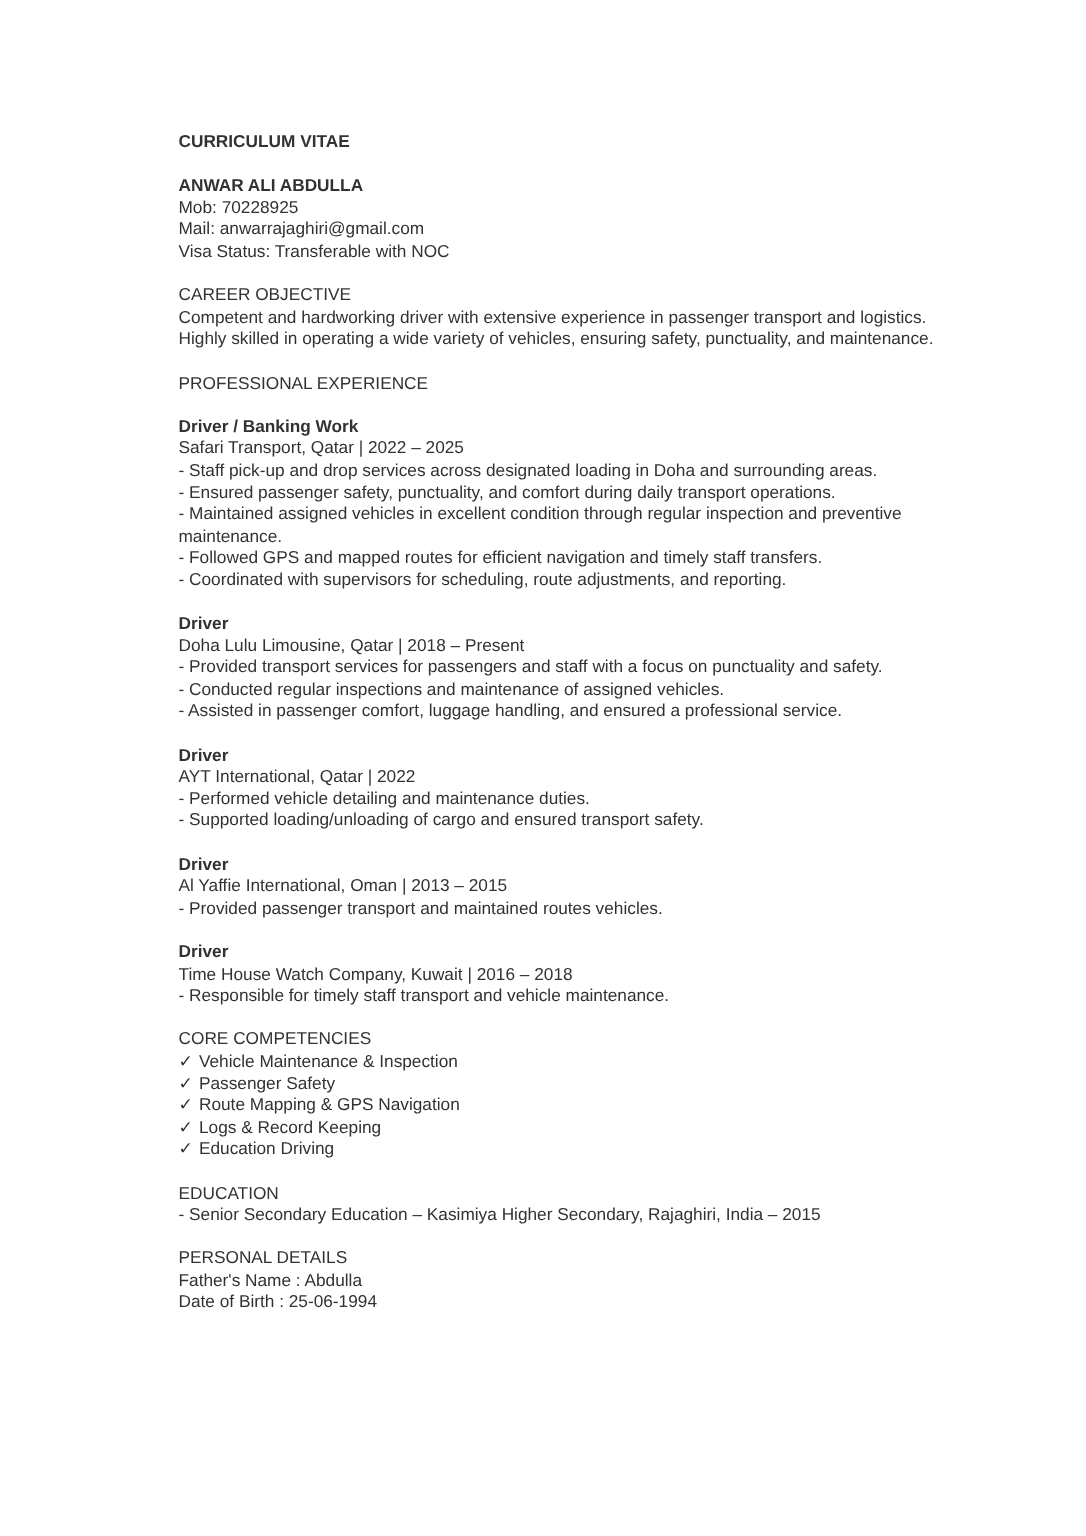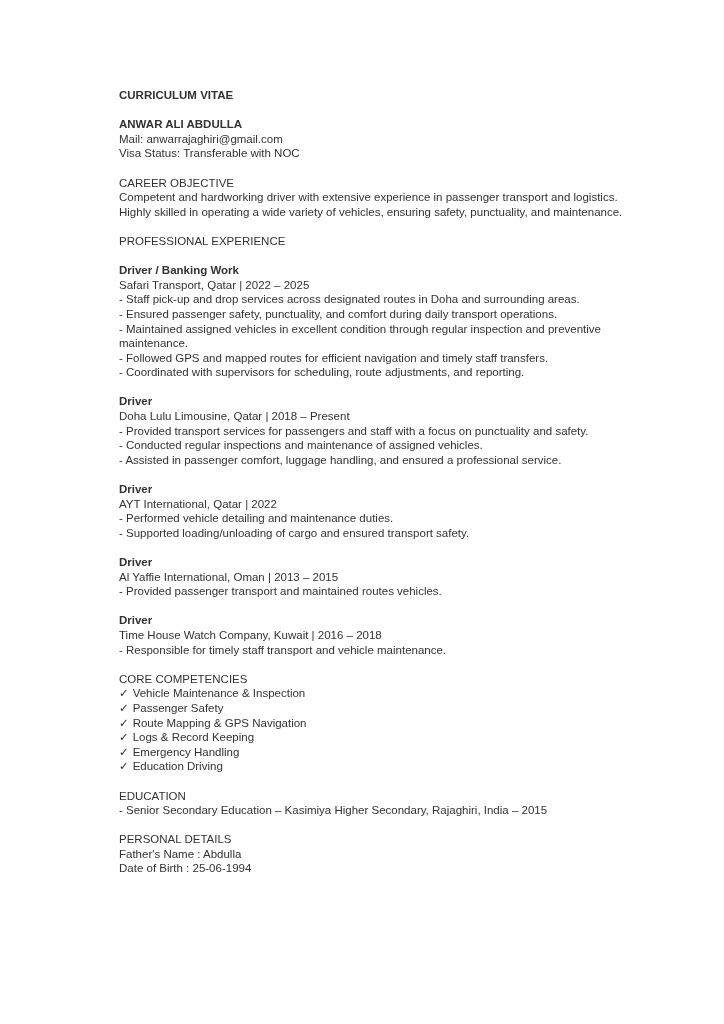--- a/index.html
+++ b/index.html
@@ -29,38 +29,39 @@
 </style>
 </head>
 <body>
 
 <div class="page">
 
   <p class="bold">CURRICULUM VITAE</p>
 
   <div class="block">
     <p class="bold">ANWAR ALI ABDULLA</p>
+    <p>Mob: 70228925</p>
     <p>Mail: anwarrajaghiri@gmail.com</p>
     <p>Visa Status: Transferable with NOC</p>
   </div>
 
   <div class="block">
     <p class="heading">CAREER OBJECTIVE</p>
     <p>Competent and hardworking driver with extensive experience in passenger transport and logistics.</p>
     <p>Highly skilled in operating a wide variety of vehicles, ensuring safety, punctuality, and maintenance.</p>
   </div>
 
   <div class="block">
     <p class="heading">PROFESSIONAL EXPERIENCE</p>
   </div>
 
   <div class="block">
     <p class="bold">Driver / Banking Work</p>
     <p>Safari Transport, Qatar | 2022 – 2025</p>
-    <p>- Staff pick-up and drop services across designated routes in Doha and surrounding areas.</p>
+    <p>- Staff pick-up and drop services across designated loading in Doha and surrounding areas.</p>
     <p>- Ensured passenger safety, punctuality, and comfort during daily transport operations.</p>
     <p>- Maintained assigned vehicles in excellent condition through regular inspection and preventive maintenance.</p>
     <p>- Followed GPS and mapped routes for efficient navigation and timely staff transfers.</p>
     <p>- Coordinated with supervisors for scheduling, route adjustments, and reporting.</p>
   </div>
 
   <div class="block">
     <p class="bold">Driver</p>
     <p>Doha Lulu Limousine, Qatar | 2018 – Present</p>
     <p>- Provided transport services for passengers and staff with a focus on punctuality and safety.</p>
@@ -86,21 +87,20 @@
     <p>Time House Watch Company, Kuwait | 2016 – 2018</p>
     <p>- Responsible for timely staff transport and vehicle maintenance.</p>
   </div>
 
   <div class="block">
     <p class="heading">CORE COMPETENCIES</p>
     <p><span class="check">✓</span><span>Vehicle Maintenance &amp; Inspection</span></p>
     <p><span class="check">✓</span><span>Passenger Safety</span></p>
     <p><span class="check">✓</span><span>Route Mapping &amp; GPS Navigation</span></p>
     <p><span class="check">✓</span><span>Logs &amp; Record Keeping</span></p>
-    <p><span class="check">✓</span><span>Emergency Handling</span></p>
     <p><span class="check">✓</span><span>Education Driving</span></p>
   </div>
 
   <div class="block">
     <p class="heading">EDUCATION</p>
     <p>- Senior Secondary Education – Kasimiya Higher Secondary, Rajaghiri, India – 2015</p>
   </div>
 
   <div class="block">
     <p class="heading">PERSONAL DETAILS</p>

